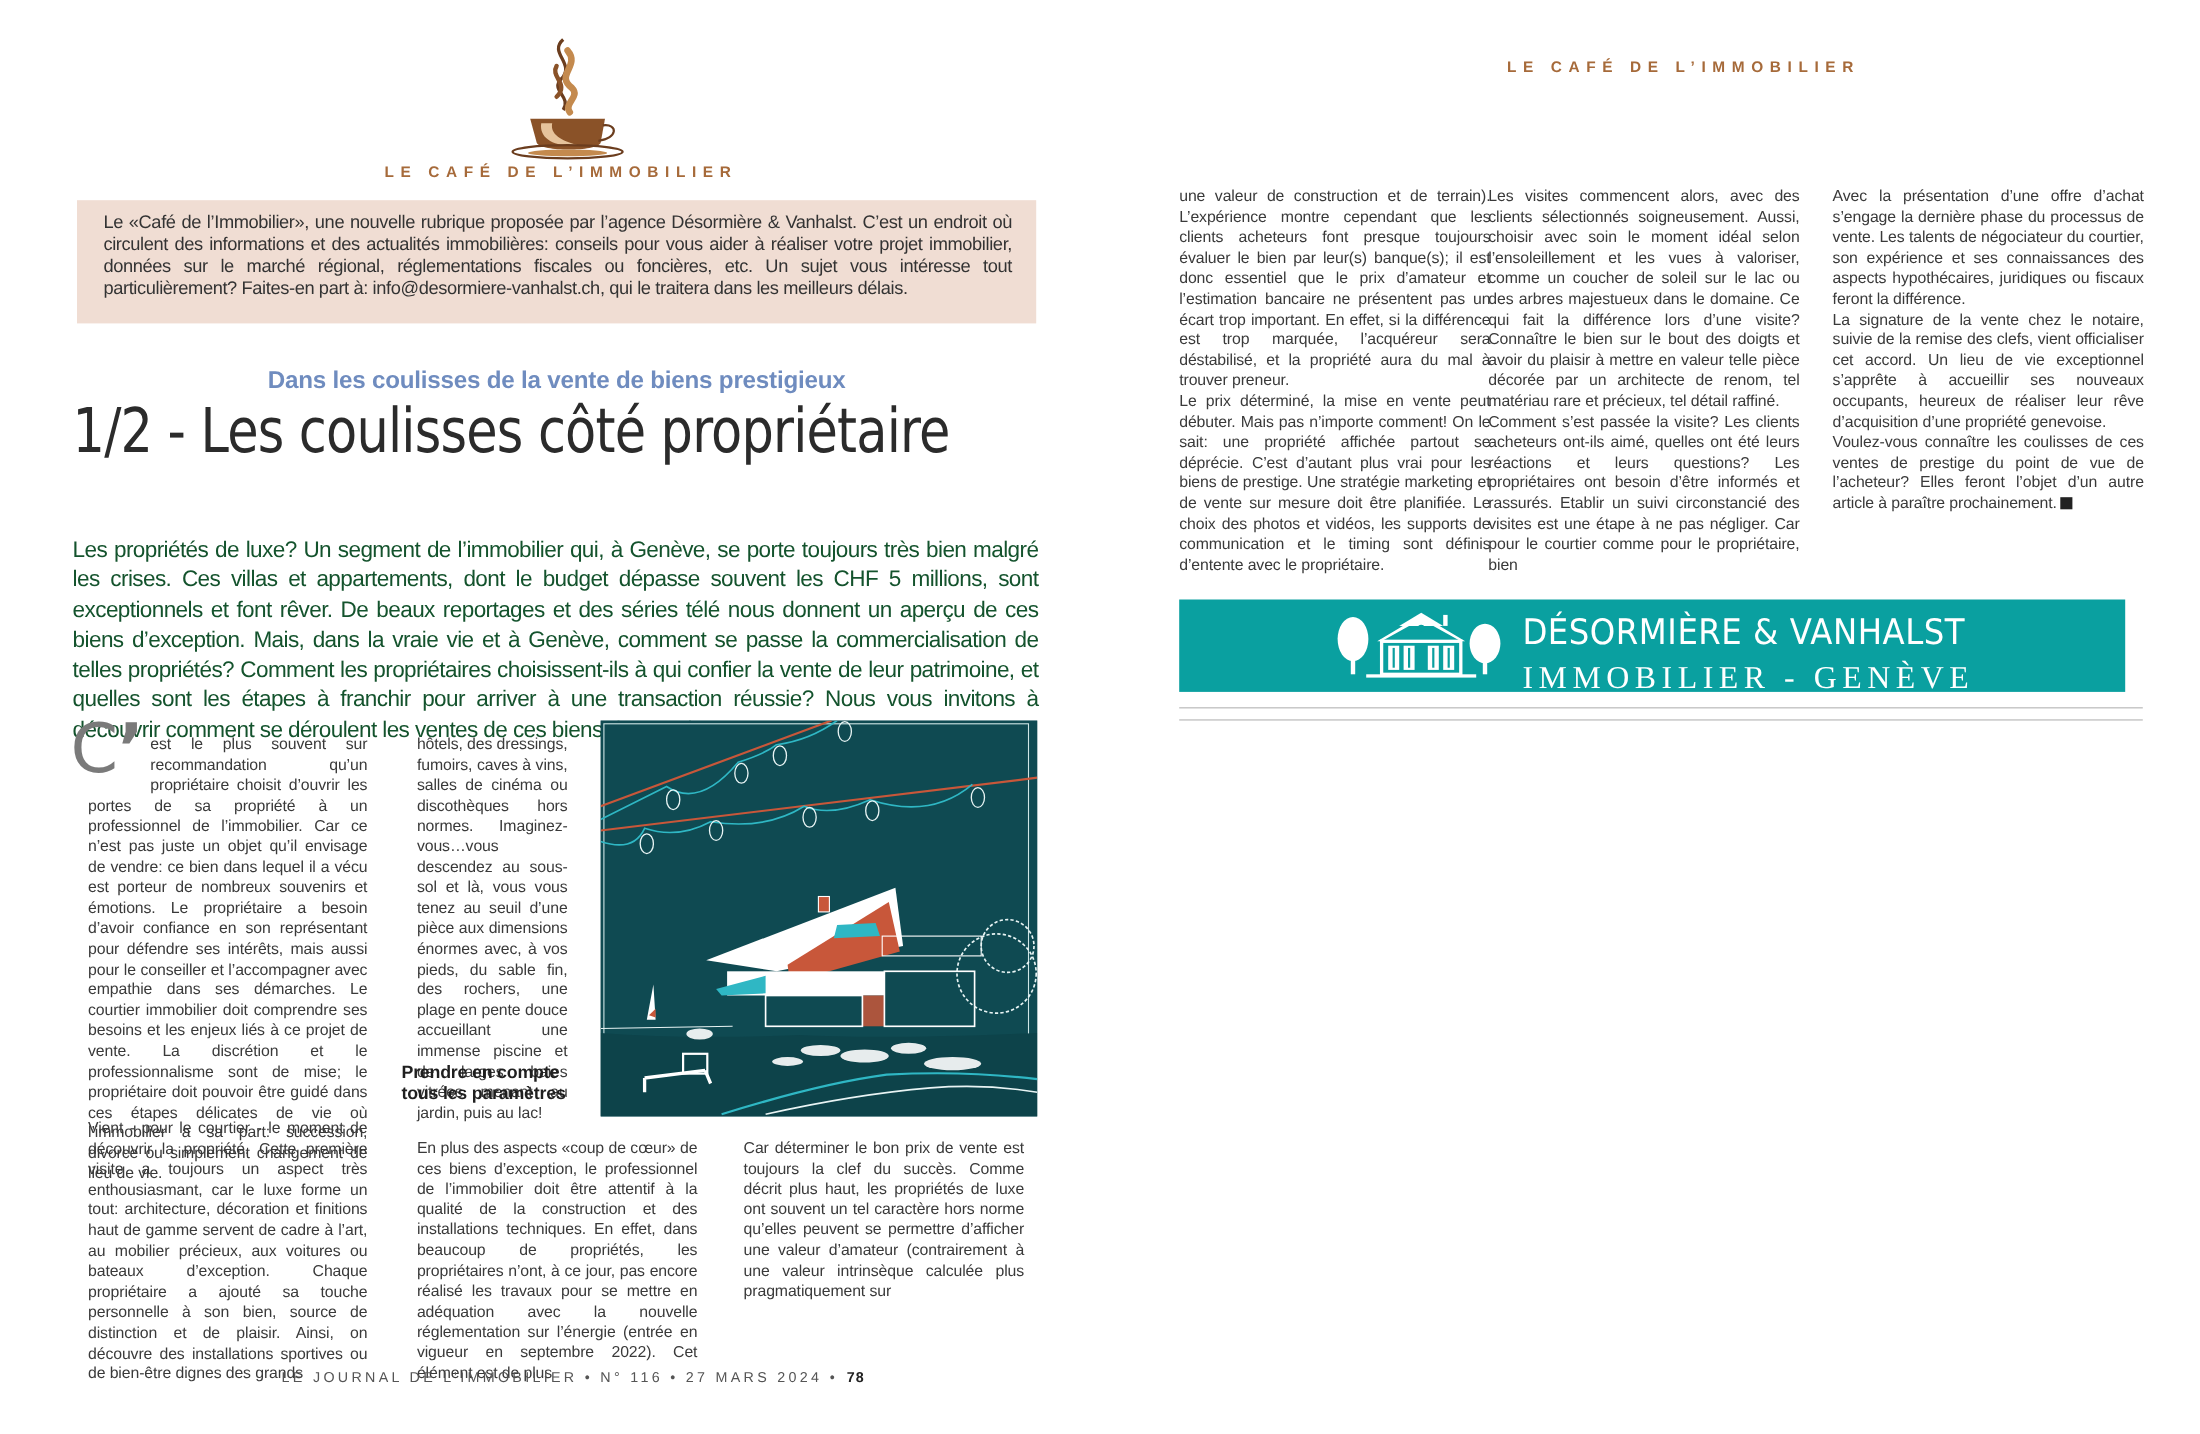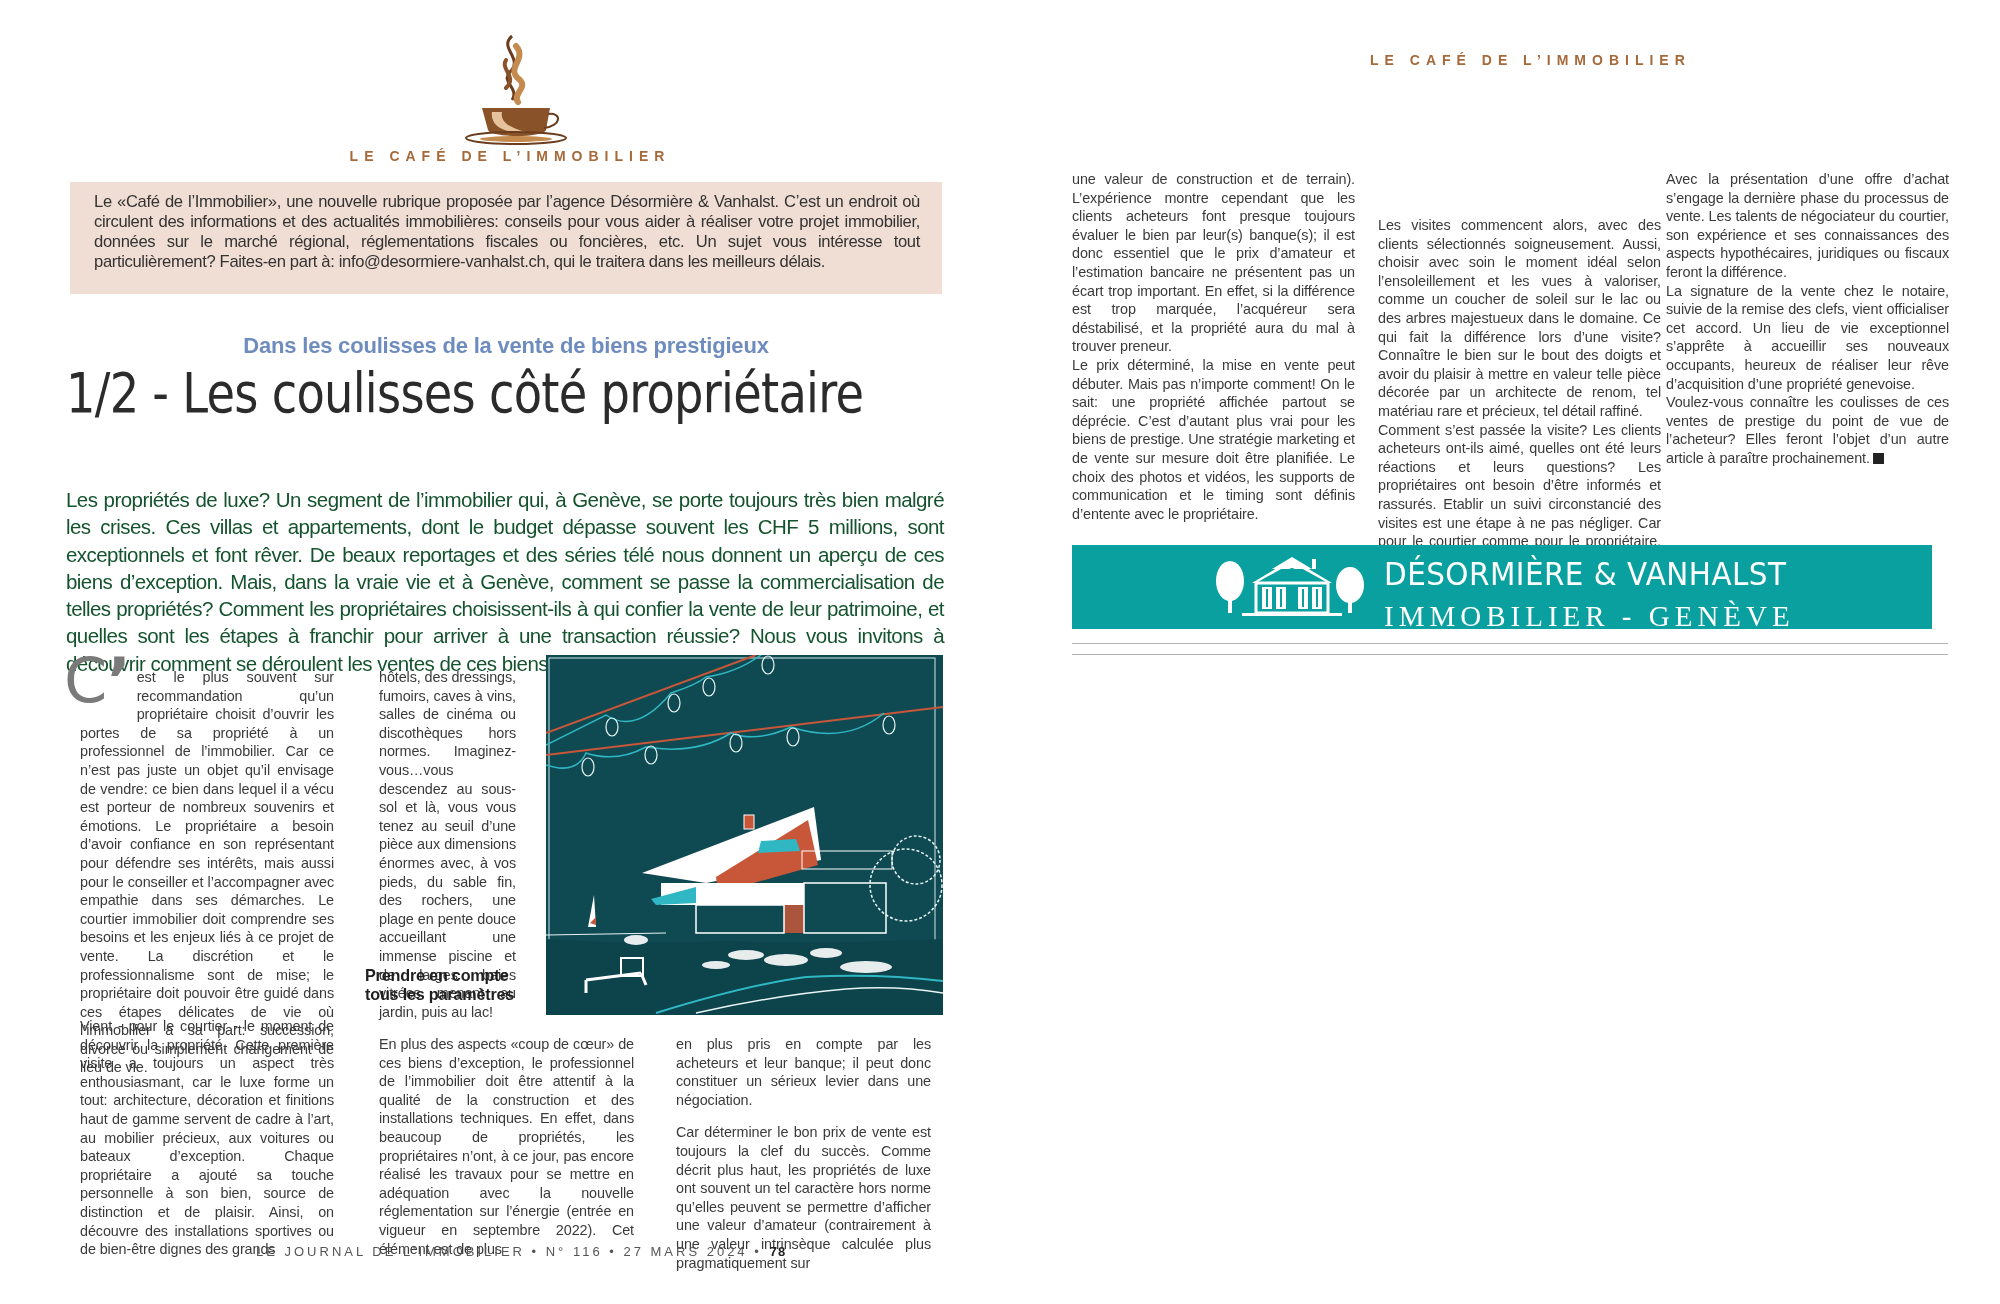--- a/index.html
+++ b/index.html
@@ -37,21 +37,21 @@
   .subhead { position: absolute; left: 365px; top: 966px; width: 170px; font-size: 16.2px; line-height: 19px; font-weight: bold; color: #1f1f1f; letter-spacing: -0.2px; }
 
   .illustration { position: absolute; left: 546px; top: 655px; width: 397px; height: 360px; background: #0f4a52; overflow: hidden; }
 
   .footer { position: absolute; left: 256px; top: 1244px; font-size: 13px; letter-spacing: 3px; color: #555; white-space: nowrap; }
   .footer .page-num { font-weight: bold; color: #222; letter-spacing: 1px; margin-left: 8px; }
 
   
   .rcol { position: absolute; top: 170px; width: 283px; font-size: 14.4px; line-height: 18.6px; color: #3a3a3a; text-align: justify; letter-spacing: -0.1px; }
   .rcol-1 { left: 72px; }
-  .rcol-2 { left: 378px; margin-top: 46px; }
+  .rcol-2 { left: 353px; }
   .rcol-3 { left: 666px; }
   .end-mark { display: inline-block; width: 11px; height: 11px; background: #222; vertical-align: -1px; margin-left: 3px; }
 
   .agency-banner { position: absolute; left: 72px; top: 545px; width: 860px; height: 84px; background: #0aa0a0; }
   .agency-logo { position: absolute; left: 140px; top: 10px; width: 158px; height: 64px; }
   .agency-name { position: absolute; left: 312px; top: 10px; font-size: 32px; color: #ffffff; letter-spacing: 0.5px; white-space: nowrap; font-family: "DejaVu Sans", sans-serif; font-weight: normal; transform: scaleX(0.92); transform-origin: left top; }
   .agency-tagline { position: absolute; left: 312px; top: 55px; font-size: 29px; color: #ffffff; letter-spacing: 5px; white-space: nowrap; font-family: Liberation Serif, serif; }
   .rule { position: absolute; left: 72px; width: 876px; height: 1px; background: #b3b3b3; }
   .rule-1 { top: 643px; }
   .rule-2 { top: 654px; }
@@ -148,21 +148,20 @@
       <rect x="75" y="303" width="22" height="18" fill="none" stroke="#ffffff" stroke-width="2"></rect>
       <path d="M110 358 Q200 330 260 322 Q330 318 397 326" stroke="#2fb7c4" stroke-width="2" fill="none"></path>
       <path d="M150 358 Q230 340 300 334 Q350 330 397 338" stroke="#e8f4f4" stroke-width="1.5" fill="none"></path>
     </svg>
   </div>
 
   <div class="col col-3">
     <p>En plus des aspects «coup de cœur» de ces biens d’exception, le professionnel de l’immobilier doit être attentif à la qualité de la construction et des installations techniques. En effet, dans beaucoup de propriétés, les propriétaires n’ont, à ce jour, pas encore réalisé les travaux pour se mettre en adéquation avec la nouvelle réglementation sur l’énergie (entrée en vigueur en septembre 2022). Cet élément est de plus</p>
   </div>
   <div class="col col-4">
-    <p>en plus pris en compte par les acheteurs et leur banque; il peut donc constituer un sérieux levier dans une négociation.</p>
     <p>Car déterminer le bon prix de vente est toujours la clef du succès. Comme décrit plus haut, les propriétés de luxe ont souvent un tel caractère hors norme qu’elles peuvent se permettre d’afficher une valeur d’amateur (contrairement à une valeur intrinsèque calculée plus pragmatiquement sur</p>
   </div>
 
   <div class="footer">
     <span>LE JOURNAL DE L’IMMOBILIER • N° 116 • 27 MARS 2024 •</span><span class="page-num">78</span>
   </div>
 </div>
 
 <div class="page page-right">
   <div class="rubric-title rubric-right">LE CAFÉ DE L’IMMOBILIER</div>

